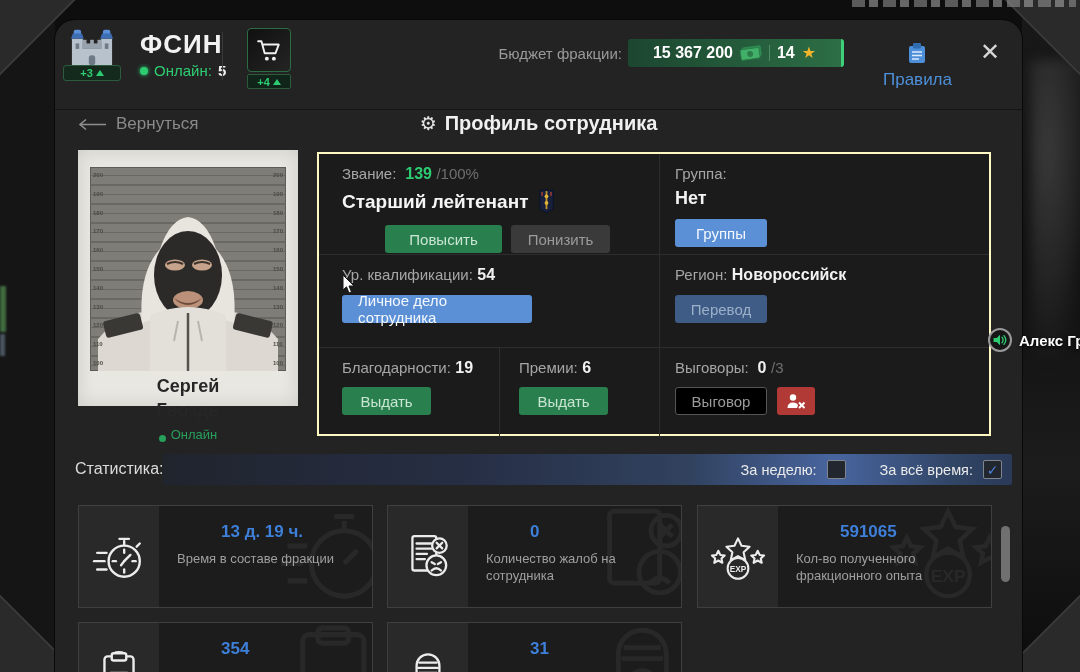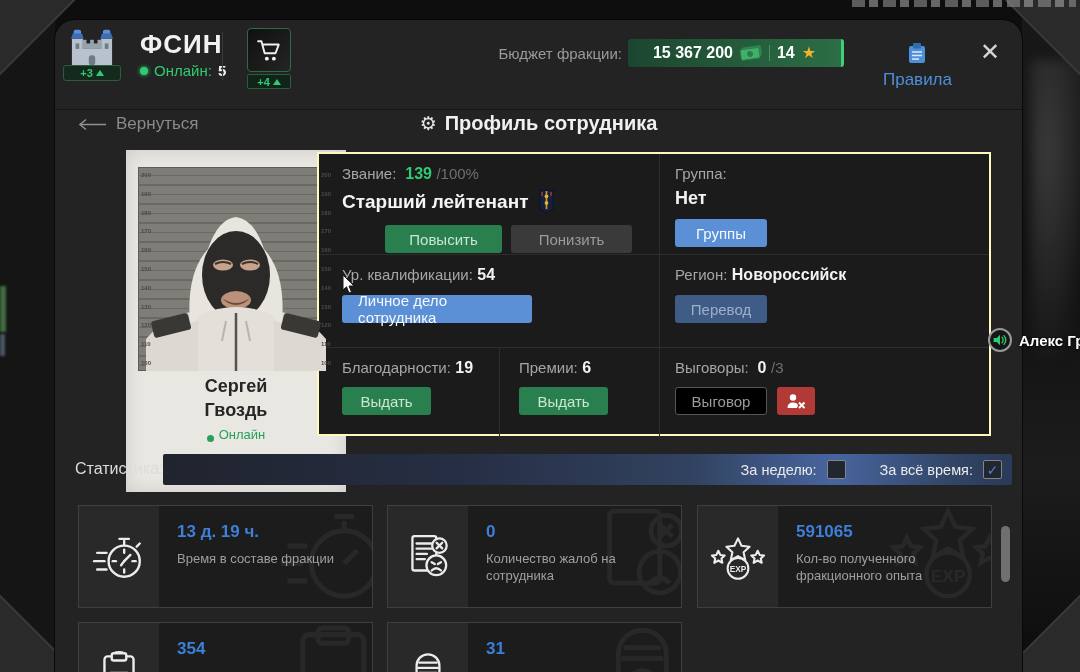--- a/index.html
+++ b/index.html
@@ -48,22 +48,22 @@
   .rules-link { position:absolute; right:70px; top:23px; display:flex; align-items:center; gap:7px; color:#4d8fd8; font-size:17px; cursor:pointer;flex-direction:column; }
   .close-x { position:absolute; right:22px; top:20px; font-size:24px; color:#d5d5d5; cursor:pointer; line-height:1; }
 
   
   .back-link { position:absolute; left:22px; top:94px; display:flex; align-items:center; gap:9px; color:#8a8a8a; font-size:17px; cursor:pointer; }
   .page-title { position:absolute; left:0; top:92px; width:100%; text-align:center; color:#f0f0f0; font-size:20px; font-weight:bold;
     display:flex; align-items:center; justify-content:center; gap:8px; }
   .gear-glyph { font-size:19px; color:#e6e6e6; font-weight:normal; }
 
   
-  .photo-card { position:absolute; left:23px; top:130px; width:220px; height:342px; background:#e9e7e2;
-    box-shadow:inset 0 0 18px rgba(0,0,0,.12);margin-left:48px; }
+  .photo-card { position:absolute; left:23px; top:130px; width:220px; height:256px; background:#e9e7e2;
+    box-shadow:inset 0 0 18px rgba(0,0,0,.12); }
   .photo { position:absolute; left:12px; top:17px; width:196px; height:204px; background:#7e7d77; overflow:hidden;
     box-shadow:inset 0 0 0 1px #5d5c57; }
   .photo-lines { position:absolute; inset:0;
     background:repeating-linear-gradient(to bottom, transparent 0 8px, #64635d 8px 9.5px); opacity:.8; }
   .ruler { position:absolute; top:5px; bottom:5px; display:flex; flex-direction:column; justify-content:space-between;
     font-size:6px; font-weight:bold; color:#4b4b46; z-index:3; }
   .ruler.left { left:3px; } .ruler.right { right:3px; }
   .photo-name { position:absolute; left:0; top:224px; width:100%; text-align:center; color:#262626; font-weight:bold; font-size:18px; line-height:1.35; }
   .photo-status { position:absolute; left:0; top:277px; width:100%; display:flex; align-items:flex-end; justify-content:center; gap:5px;
     color:#27a05c; font-size:13px; }
@@ -94,21 +94,21 @@
     display:flex; align-items:center; justify-content:flex-end; gap:10px; padding-right:10px; }
   .cb-label { color:#eaeaea; font-size:14.5px; }
   .checkbox { width:19px; height:19px; background:#22262e; border:1.5px solid #80858d; border-radius:2px;
     display:flex; align-items:center; justify-content:center; color:#4c7fd6; font-size:14px; font-weight:bold; cursor:pointer; }
   .cb-gap { width:14px; }
 
   
   .card { position:absolute; width:295px; height:103px; background:#1c1c1c; border:1px solid #3f3f3f; display:flex; overflow:hidden; }
   .card-icon { width:80px; min-width:80px; background:#292929; display:flex; align-items:center; justify-content:center; }
   .card-body { position:relative; flex:1; padding:16px 14px 0 18px; overflow:hidden; }
-  .card-value { color:#3d7fd9; font-weight:bold; font-size:17px; margin-bottom:9px; }
+  .card-value { color:#3d7fd9; font-weight:bold; font-size:17px; margin-bottom:9px;margin-left:44px; }
   .card-label { color:#9f9f9f; font-size:13px; line-height:1.3; max-width:160px; }
   .watermark { position:absolute; right:-18px; top:-8px; opacity:.05; transform:scale(2.1); transform-origin:top right; }
 
   
   .scroll-thumb { position:absolute; left:1001px; top:526px; width:9px; height:56px; background:#707070; border-radius:5px; cursor:pointer; }
 
   
   .voice { position:absolute; left:988px; top:328px; display:flex; align-items:center; gap:7px; z-index:20; }
   .voice-circle { width:24px; height:24px; border-radius:50%; border:2px solid #9a9a9a; background:#161616; display:flex; align-items:center; justify-content:center; }
   .voice-name { color:#fdfdfd; font-weight:bold; font-size:15px; text-shadow:0 1px 3px #000; white-space:nowrap; }
@@ -287,21 +287,21 @@
             <path d="M3 1 h14 v20 l-7 4 -7 -4 z" fill="#16203c" stroke="#0c1326"></path>
             <rect x="4.5" y="3" width="1.6" height="4" fill="#a33b32"></rect>
             <rect x="13.9" y="3" width="1.6" height="4" fill="#a33b32"></rect>
             <rect x="9.1" y="2" width="1.8" height="19" fill="#c9992e"></rect>
             <circle cx="10" cy="7.5" r="2" fill="#e0b43a"></circle>
             <circle cx="10" cy="14.5" r="2" fill="#e0b43a"></circle>
           </svg>
         </div>
         <div style="margin-top:11px; display:flex; gap:9px;padding-left:43px;">
           <div class="btn btn-green" style="width:117px;">Повысить</div>
-          <div class="btn btn-gray" style="width:121px;">Понизить</div>
+          <div class="btn btn-gray" style="width:99px;">Понизить</div>
         </div>
       </div>
 
       <div class="cell" style="left:356px; top:11px;">
         <div class="lbl">Группа:</div>
         <div class="val" style="margin-top:6px; font-size:18px;">Нет</div>
         <div class="btn btn-blue" style="width:92px; margin-top:10px;">Группы</div>
       </div>
 
       <div class="cell" style="left:23px; top:112px;">

